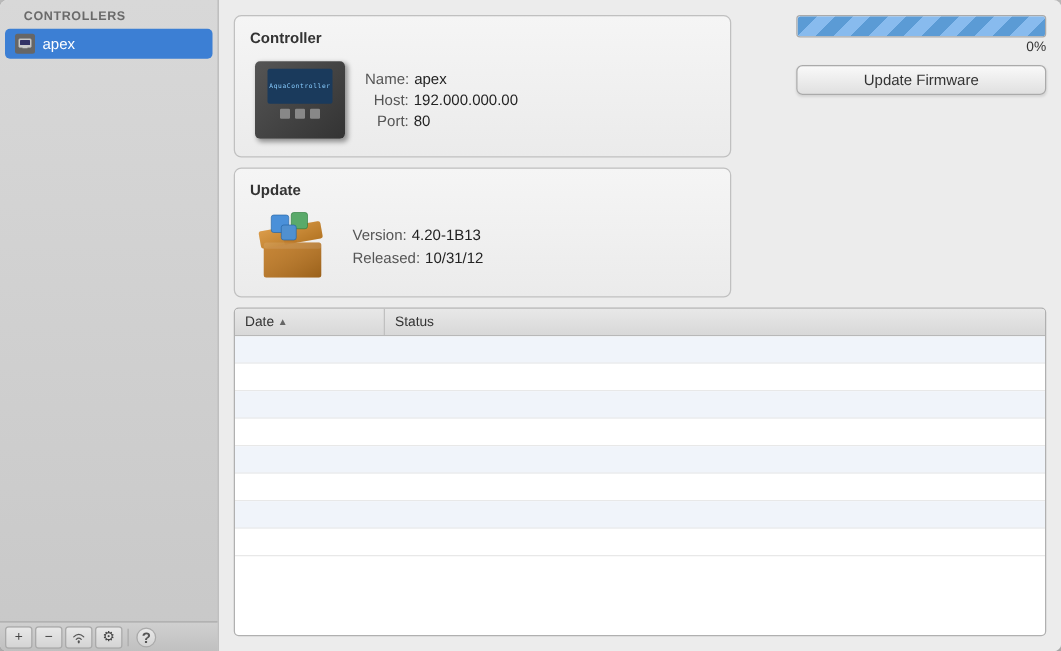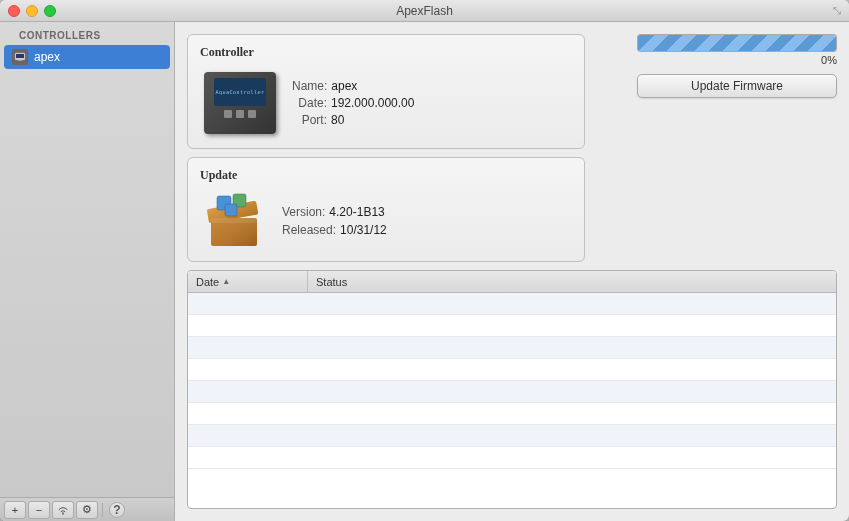--- a/index.html
+++ b/index.html
@@ -196,21 +196,20 @@
       border: 1px solid #c0c0c0;
       border-radius: 6px;
       padding: 10px 12px;
     }
 
     .panel-title {
       font-size: 12px;
       font-weight: 700;
       color: #333;
       margin-bottom: 8px;
-      font-family: Liberation Serif, serif;
     }
 
     .panel-content {
       display: flex;
       align-items: center;
       gap: 12px;
     }
 
     
     .controller-icon {
@@ -458,29 +457,20 @@
 
     .log-cell-status {
       flex: 1;
     }
   </style>
 </head>
 <body>
 
 <div class="window">
 
-  <div class="title-bar">
-    <div class="title-bar-buttons">
-      <div class="tb-btn tb-close"></div>
-      <div class="tb-btn tb-minimize"></div>
-      <div class="tb-btn tb-maximize"></div>
-    </div>
-    <span class="title-text">ApexFlash</span>
-    <span class="resize-icon">⤡</span>
-  </div>
 
   <div class="main-layout">
 
     <div class="sidebar">
       <div class="sidebar-header">CONTROLLERS</div>
 
       <div class="sidebar-item selected">
         <div class="device-icon">
           <svg width="12" height="10" viewBox="0 0 12 10">
             <rect x="1" y="1" width="10" height="7" rx="1" fill="#ccc" stroke="#aaa" stroke-width="0.5"></rect>
@@ -539,21 +529,21 @@
                   </div>
                 </div>
               </div>
 
               <div class="controller-info">
                 <div class="info-row">
                   <span class="info-label">Name:</span>
                   <span class="info-value">apex</span>
                 </div>
                 <div class="info-row">
-                  <span class="info-label">Date:</span>
+                  <span class="info-label">Host:</span>
                   <span class="info-value">192.000.000.00</span>
                 </div>
                 <div class="info-row">
                   <span class="info-label">Port:</span>
                   <span class="info-value">80</span>
                 </div>
               </div>
             </div>
           </div>
 

